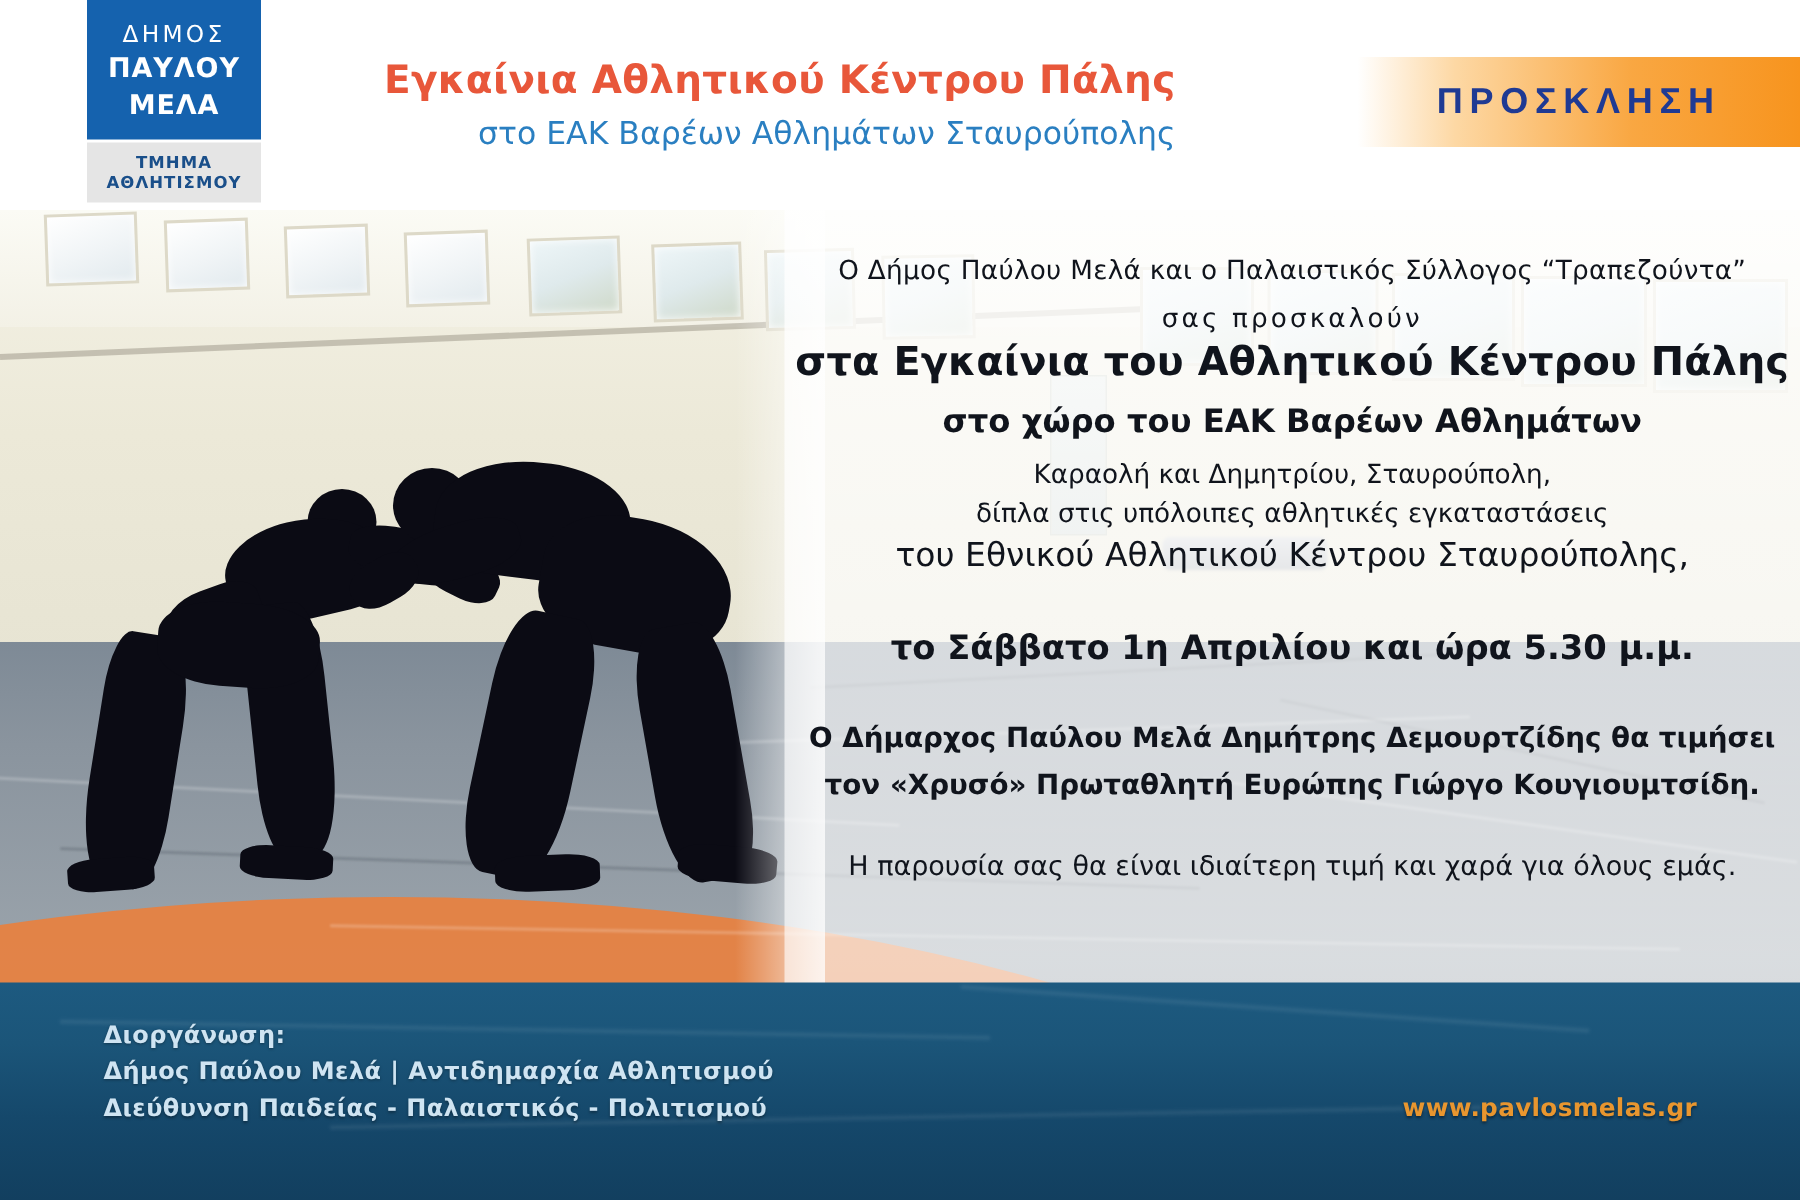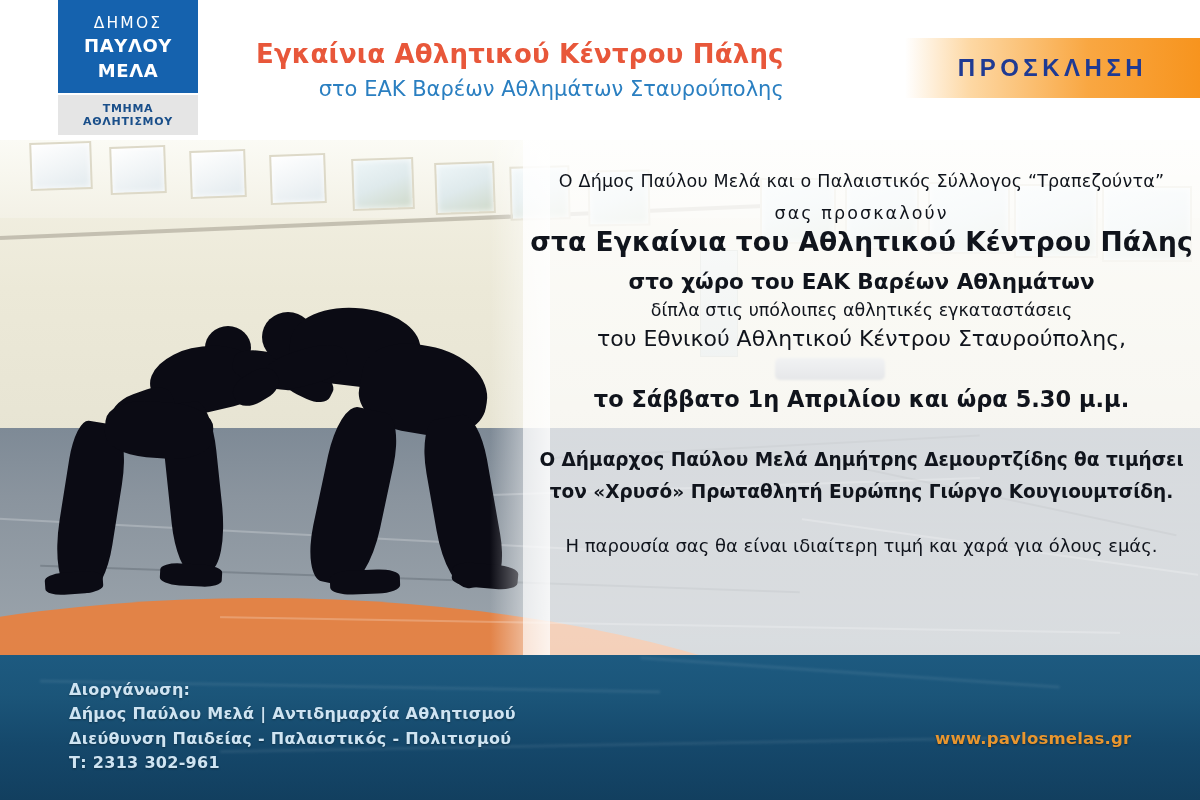--- a/index.html
+++ b/index.html
@@ -13,21 +13,21 @@
   }
 
   
   .header{
     position:absolute;left:0;top:0;width:1200px;height:140px;
     background:#ffffff;
     z-index:40;
   }
 
   .logo{
-    position:absolute;left:58px;top:0px;width:140px;
+    position:absolute;left:58px;top:0px;width:116px;
   }
   .logo-main{
     background:#1562ae;
     color:#ffffff;
     text-align:center;
     padding:14px 4px 10px 4px;
   }
   .logo-line1{
     font-size:15.5px;letter-spacing:2.2px;font-weight:400;
     line-height:1.25;
@@ -334,30 +334,30 @@
     <div class="invite-banner">
       <span class="invite-banner-text">ΠΡΟΣΚΛΗΣΗ</span>
     </div>
   </div>
 
   <div class="content">
     <div class="c-line l-intro1">Ο Δήμος Παύλου Μελά και ο Παλαιστικός Σύλλογος “Τραπεζούντα”</div>
     <div class="c-line l-intro2">σας προσκαλούν</div>
     <div class="c-line l-big1">στα Εγκαίνια του Αθλητικού Κέντρου Πάλης</div>
     <div class="c-line l-big2">στο χώρο του ΕΑΚ Βαρέων Αθλημάτων</div>
+    <div class="c-line l-addr">Καραολή και Δημητρίου, Σταυρούπολη,</div>
     <div class="c-line l-addr2">δίπλα στις υπόλοιπες αθλητικές εγκαταστάσεις</div>
     <div class="c-line l-addr3">του Εθνικού Αθλητικού Κέντρου Σταυρούπολης,</div>
     <div class="c-line l-date">το Σάββατο 1η Απριλίου και ώρα 5.30 μ.μ.</div>
     <div class="c-line l-hon1">Ο Δήμαρχος Παύλου Μελά Δημήτρης Δεμουρτζίδης θα τιμήσει</div>
     <div class="c-line l-hon2">τον «Χρυσό» Πρωταθλητή Ευρώπης Γιώργο Κουγιουμτσίδη.</div>
     <div class="c-line l-close">Η παρουσία σας θα είναι ιδιαίτερη τιμή και χαρά για όλους εμάς.</div>
   </div>
 
   <div class="footer-text">
     <div>Διοργάνωση:</div>
     <div>Δήμος Παύλου Μελά | Αντιδημαρχία Αθλητισμού</div>
     <div>Διεύθυνση Παιδείας - Παλαιστικός - Πολιτισμού</div>
-    <div>Τ: 2313 302-961</div>
   </div>
 
   <div class="site-url">www.pavlosmelas.gr</div>
 
 </div>
 
 </body></html>

